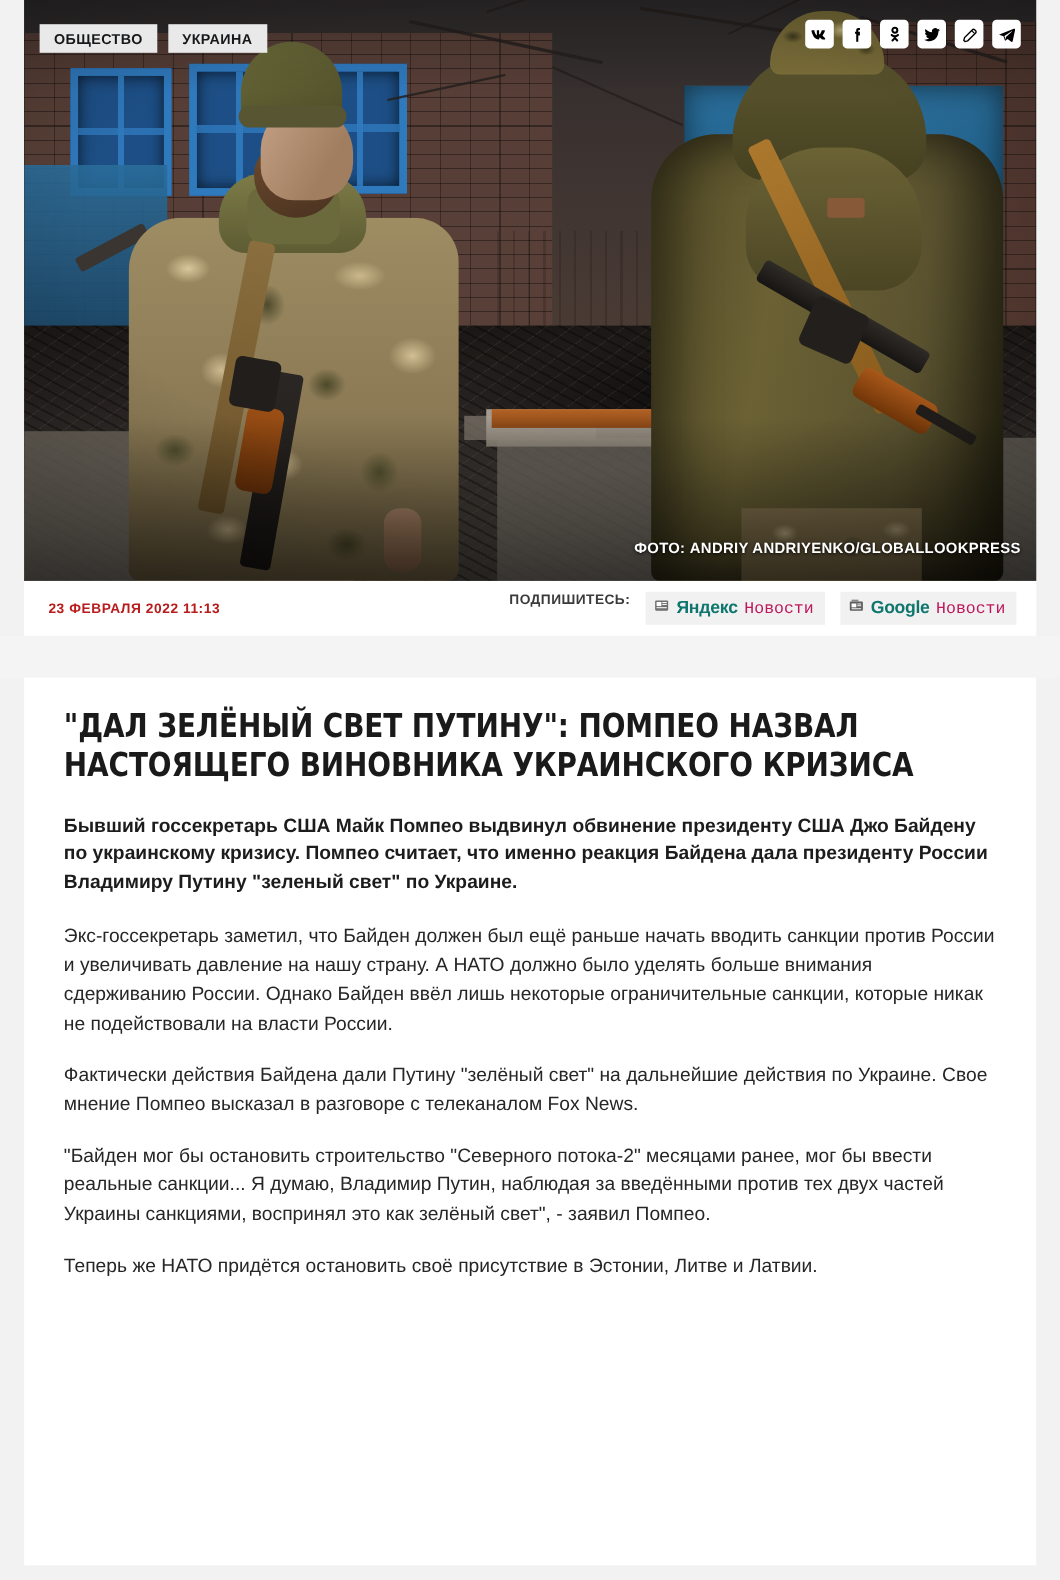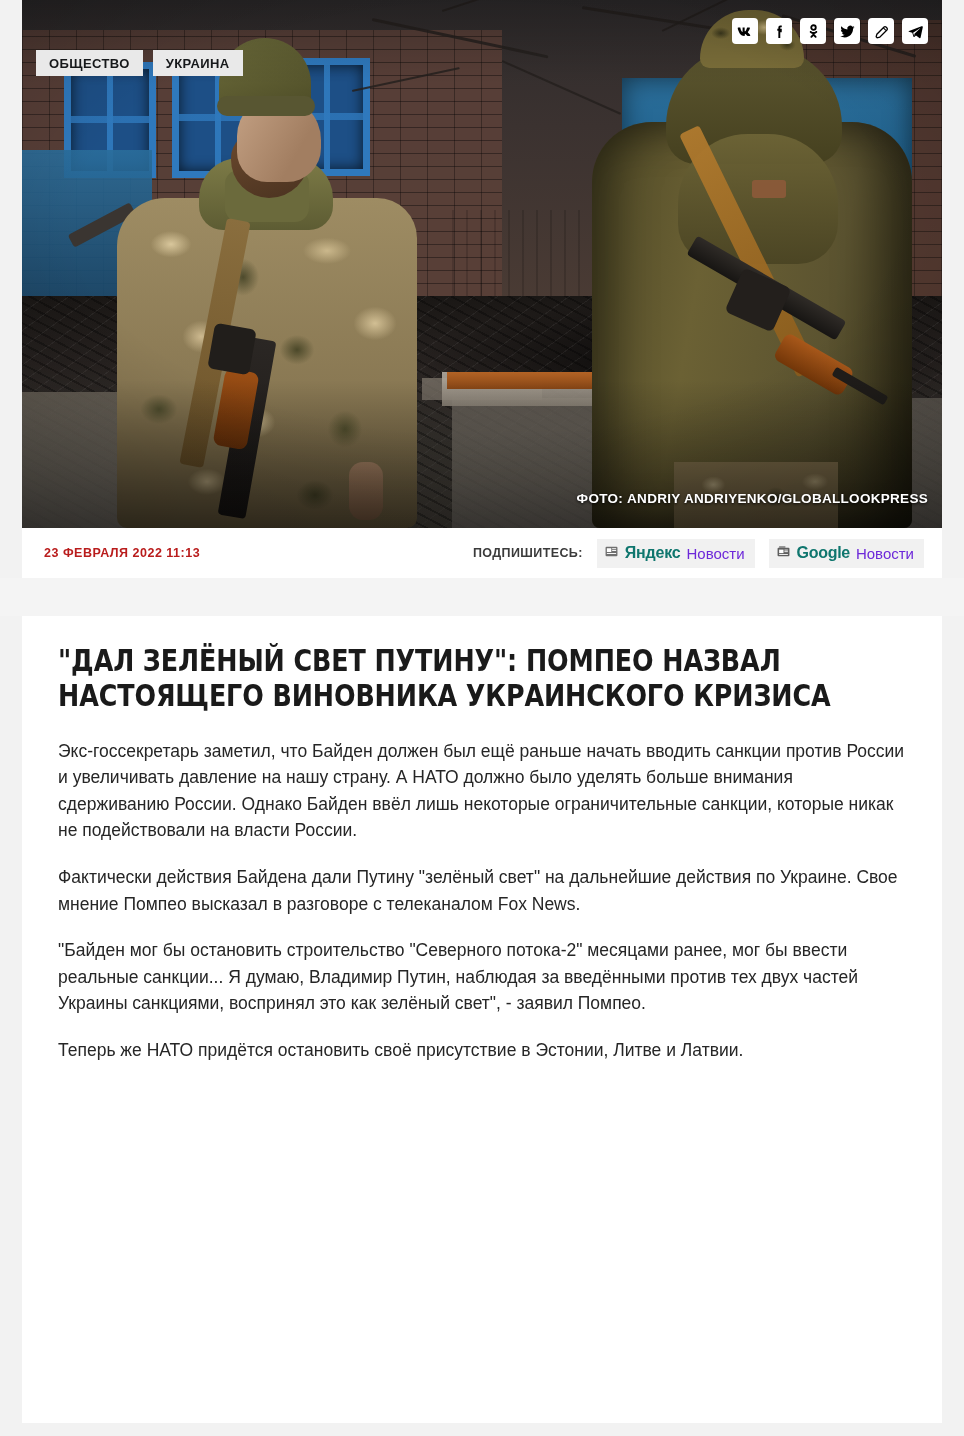--- a/index.html
+++ b/index.html
@@ -308,21 +308,21 @@
     position: absolute; inset: 0;
     background:
       radial-gradient(ellipse 105% 95% at 50% 42%, rgba(0,0,0,0) 42%, rgba(0,0,0,.42) 100%),
       linear-gradient(180deg, rgba(0,0,0,.22) 0%, rgba(0,0,0,0) 16%, rgba(0,0,0,0) 72%, rgba(0,0,0,.55) 100%);
     pointer-events: none;
   }
 
   
   .tags {
     position: absolute; left: 14px; top: 22px;
-    display: flex; gap: 10px; z-index: 6; margin-top: 28px;
+    display: flex; gap: 10px; z-index: 6;
   }
   .tag {
     background: #e9e9e9;
     color: #16181a;
     font-size: 13px;
     font-weight: 700;
     letter-spacing: .4px;
     padding: 7px 13px 6px 13px;
     line-height: 1;
     text-transform: uppercase;
@@ -368,21 +368,20 @@
     color: #b91c1c;
     font-size: 12.5px;
     font-weight: 700;
     letter-spacing: .5px;
     text-transform: uppercase;
     white-space: nowrap;
   }
   .subscribe-wrap {
     margin-left: auto;
     display: flex;
-    align-items: center;
     gap: 14px;
   }
   .subscribe-label {
     color: #3b3b3b;
     font-size: 12.5px;
     font-weight: 700;
     letter-spacing: .4px;
     text-transform: uppercase;
     white-space: nowrap;
   }
@@ -392,21 +391,21 @@
     padding: 5px 10px 5px 7px;
     cursor: pointer;
     white-space: nowrap;
   }
   .subbtn .brand {
     font-size: 16px; font-weight: 700; color: #0f766e;
     letter-spacing: -.2px;
   }
   .subbtn .brand-google { letter-spacing: -.3px; }
   .subbtn .news {
-    font-size: 15px; color: #6d28d9; font-weight: 400;
+    font-size: 15px; color: #be185d; font-weight: 400; font-family: Liberation Mono, monospace;
   }
 
   
   .gap-band {
     position: absolute;
     left: 0; top: 578px;
     width: 964px; height: 38px;
     background: #f4f4f4;
   }
 
@@ -607,20 +606,21 @@
         </div>
       </div>
     </div>
   </div>
 
   <div class="gap-band"></div>
 
   <div class="article-card">
     <h1 class="headline">"ДАЛ ЗЕЛЁНЫЙ СВЕТ ПУТИНУ": ПОМПЕО НАЗВАЛ НАСТОЯЩЕГО ВИНОВНИКА УКРАИНСКОГО КРИЗИСА</h1>
 
+    <p class="lead">Бывший госсекретарь США Майк Помпео выдвинул обвинение президенту США Джо Байдену по украинскому кризису. Помпео считает, что именно реакция Байдена дала президенту России Владимиру Путину "зеленый свет" по Украине.</p>
 
     <p class="para">Экс-госсекретарь заметил, что Байден должен был ещё раньше начать вводить санкции против России и увеличивать давление на нашу страну. А НАТО должно было уделять больше внимания сдерживанию России. Однако Байден ввёл лишь некоторые ограничительные санкции, которые никак не подействовали на власти России.</p>
     <p class="para">Фактически действия Байдена дали Путину "зелёный свет" на дальнейшие действия по Украине. Свое мнение Помпео высказал в разговоре с телеканалом Fox News.</p>
     <p class="para">"Байден мог бы остановить строительство "Северного потока-2" месяцами ранее, мог бы ввести реальные санкции... Я думаю, Владимир Путин, наблюдая за введёнными против тех двух частей Украины санкциями, воспринял это как зелёный свет", - заявил Помпео.</p>
     <p class="para">Теперь же НАТО придётся остановить своё присутствие в Эстонии, Литве и Латвии.</p>
   </div>
 
 </div>
 
 </body></html>

